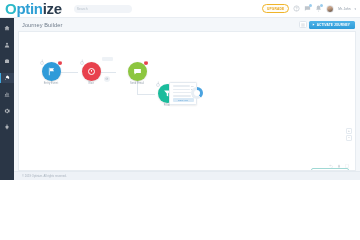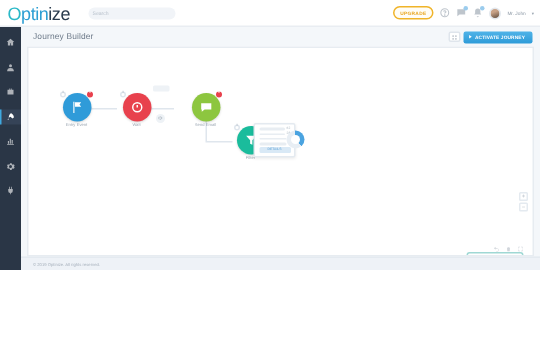--- a/index.html
+++ b/index.html
@@ -11,21 +11,21 @@
   }
   .app { position: relative; width: 360px; height: 180px; }
 
   
   .topbar {
     position: absolute; top: 0; left: 0; width: 360px; height: 18px;
     background: #ffffff; border-bottom: 1px solid #e9edf2;
     display: flex; align-items: center; z-index: 30;
   }
   .logo {
-    margin-left: 5px; font-size: 12px; font-weight: normal;
+    margin-left: 5px; font-size: 15px; font-weight: bold;
     letter-spacing: -0.3px; white-space: nowrap;
   }
   .logo .c1 { color: #2bb9c8; }
   .logo .c2 { color: #2e9fd4; }
   .logo .c3 { color: #2a3b4d; }
 
   .searchbox {
     margin-left: 12px; width: 58px; height: 8px;
     background: #f1f4f8; border-radius: 4px;
     display: flex; align-items: center; padding: 0 3px;

